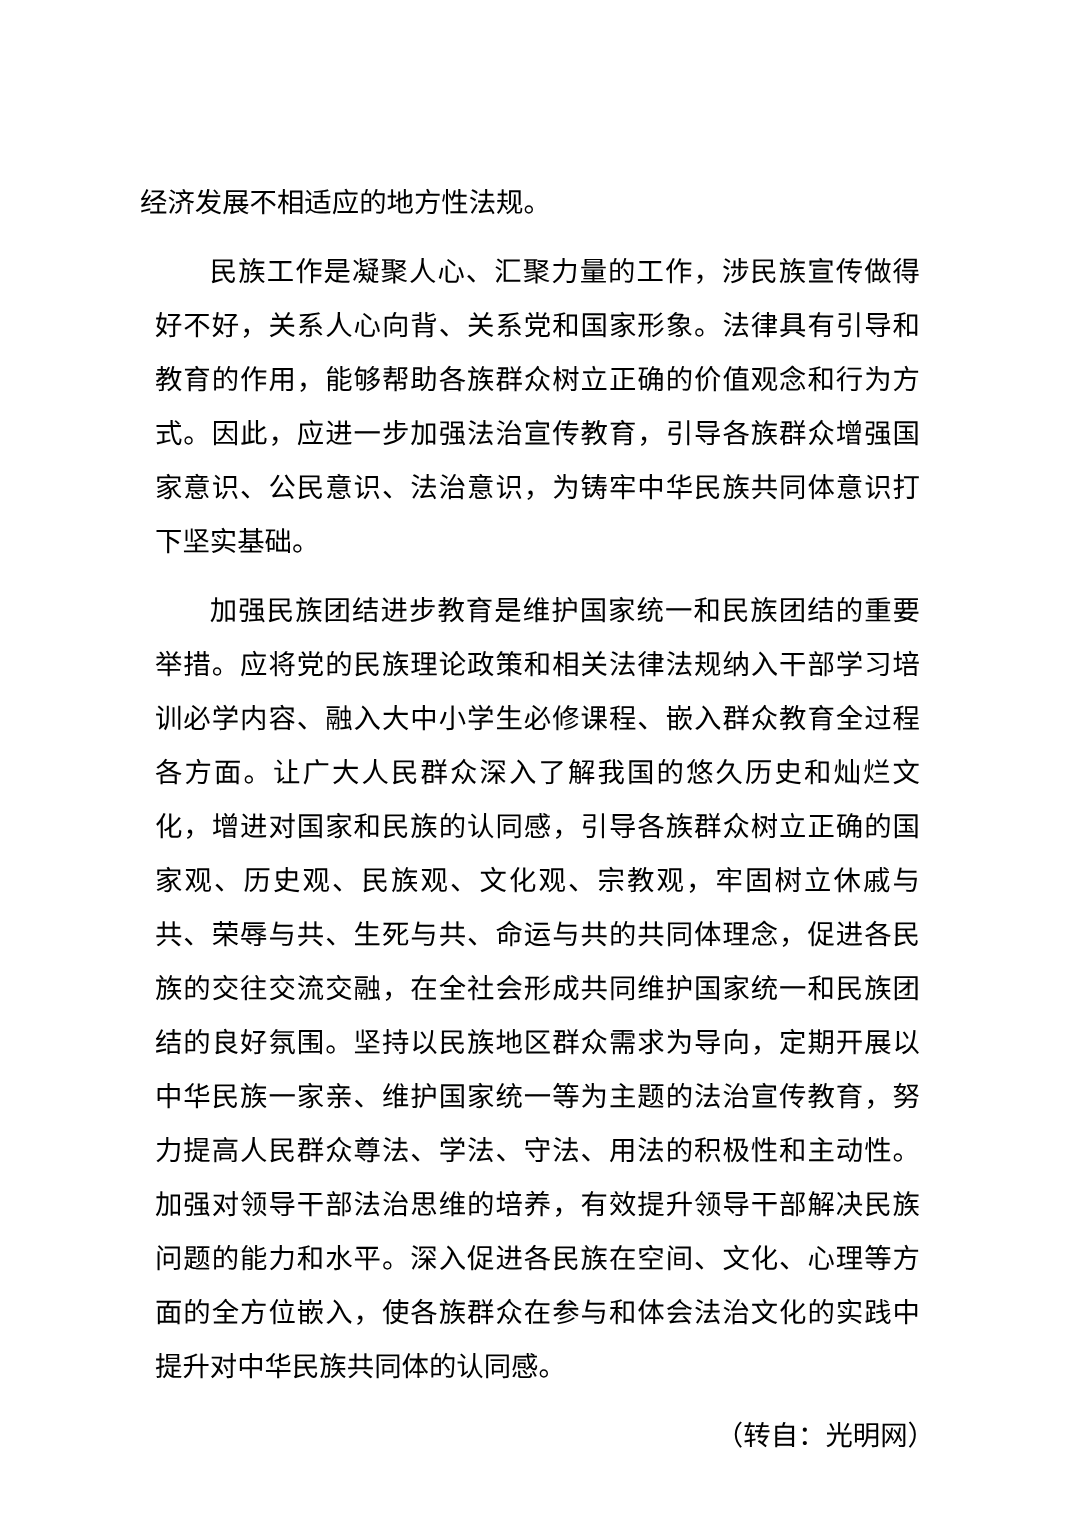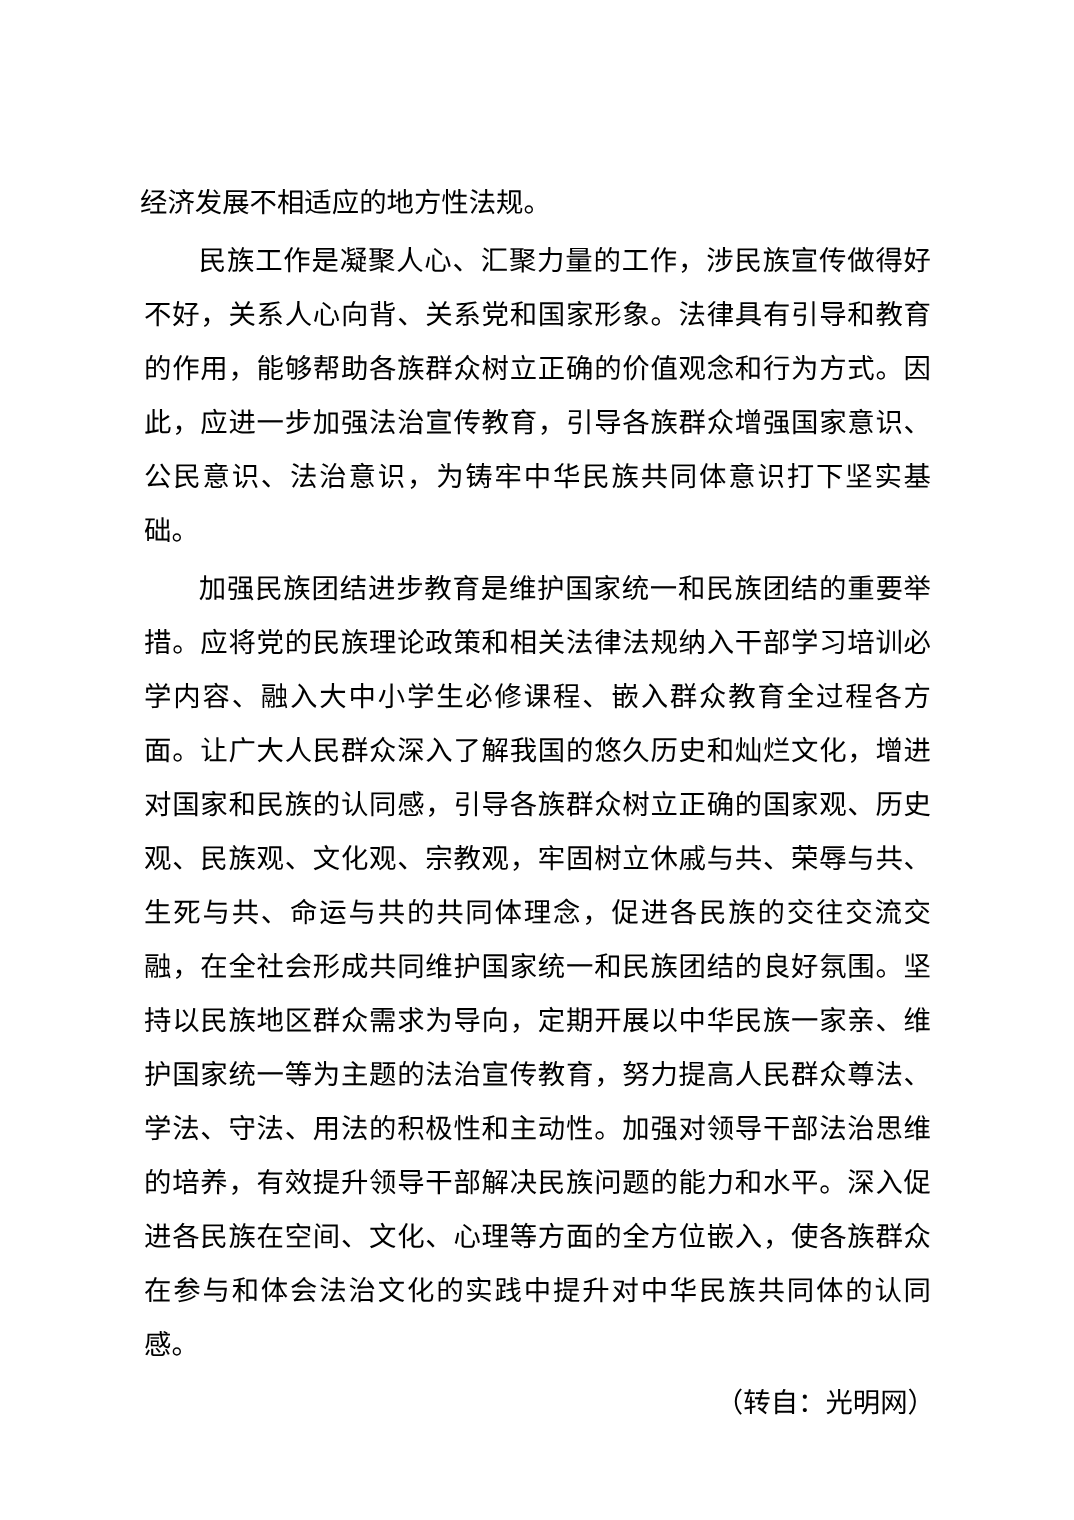--- a/index.html
+++ b/index.html
@@ -29,21 +29,21 @@
   .doc-heading {
     margin: 0;
     font-family: "Liberation Sans", "DejaVu Sans", sans-serif;
     font-weight: 700;
     font-size: 29.5px;
     line-height: 54px;
     text-align: center;
     letter-spacing: 0;
   }
   .body-para {
-    margin: 4px;
+    margin: 15px;
     text-indent: 2em;
     text-align: justify;
     letter-spacing: 0;
   }
   .source-line {
     margin: 0;
     text-indent: 2em;
     text-align: right;
   }
 </style>

